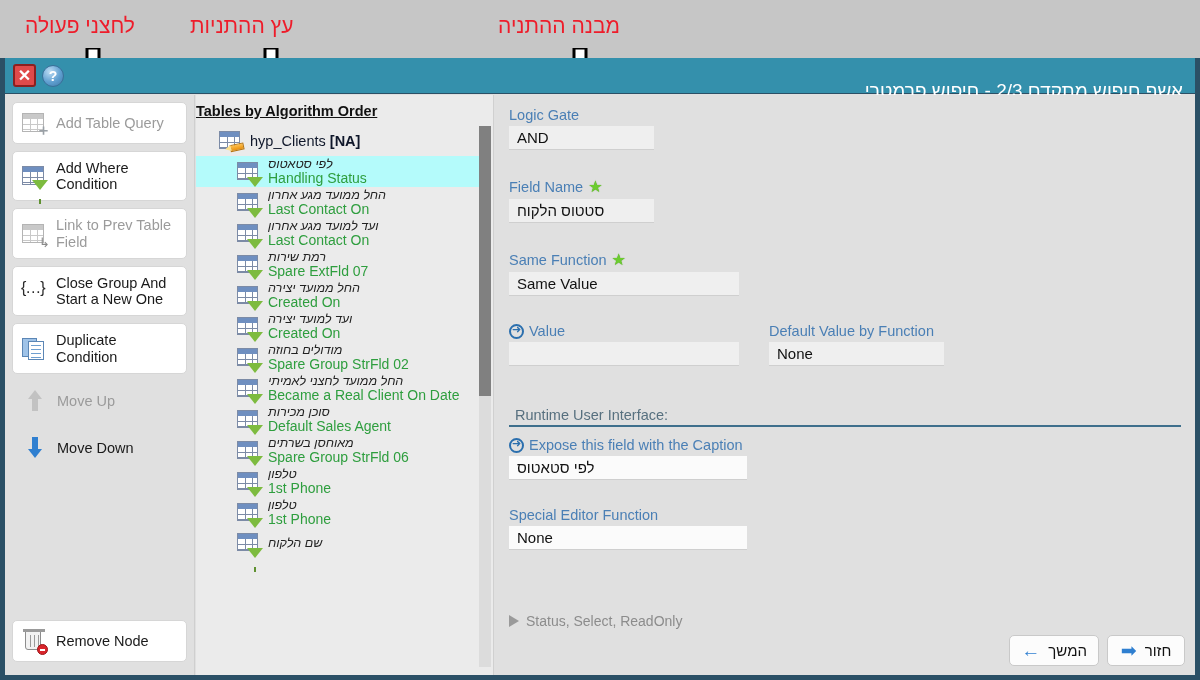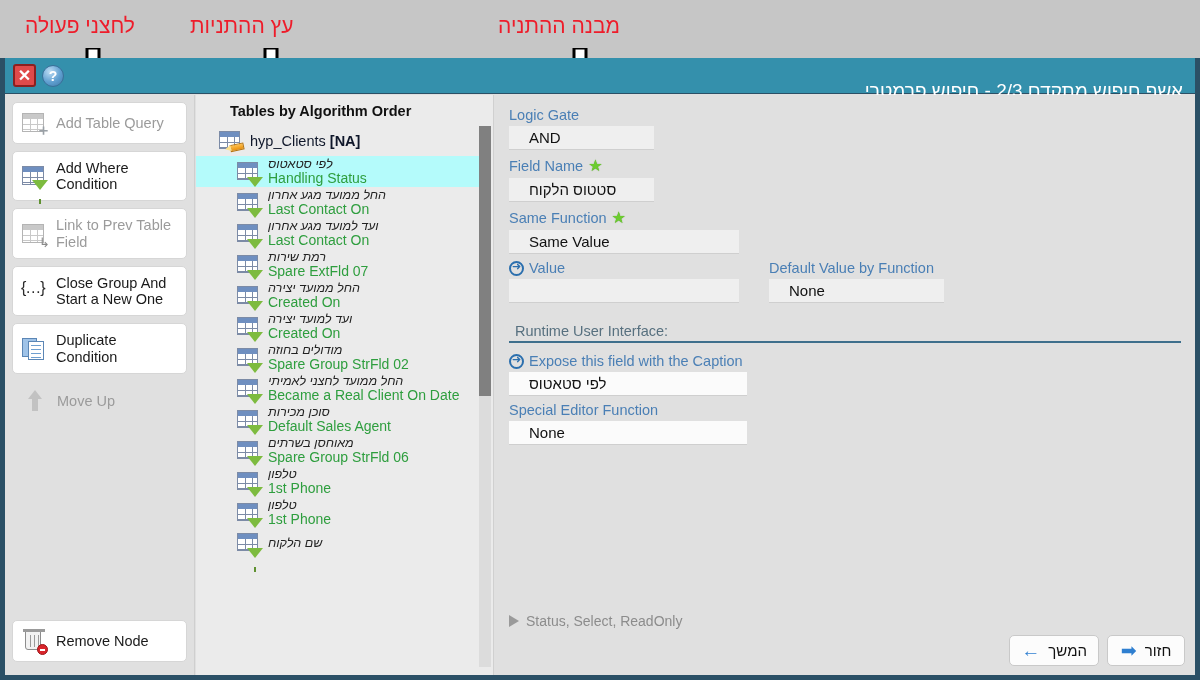--- a/index.html
+++ b/index.html
@@ -107,23 +107,22 @@
   .g-trashdot { position:absolute; right:-1px; bottom:-2px; width:11px; height:11px; border-radius:50%;
                 background:#d9252b; border:1px solid #9e1418; }
   .g-trashdot::after { content:""; position:absolute; left:2px; top:4px; width:5px; height:1.5px; background:#fff; }
 
   
   .tree-panel {
     position:absolute; left:191px; top:0; width:298px; bottom:0;
     background:#ebebeb; border-right:1px solid #d0d0d0; overflow:hidden;
   }
   .tree-head {
-    font-size:14.5px; font-weight:bold; color:#111; 
+    font-size:14.5px; font-weight:bold; color:#111; text-decoration:underline;
     padding:8px 0 6px 0;
-    margin-left:34px;
   }
   .tree-list { position:absolute; left:0; right:14px; top:31px; bottom:8px; overflow:hidden; }
   .tree-row { display:flex; align-items:center; gap:6px; padding:2px 4px 2px 18px; }
   .tree-row.root { padding-left:20px; }
   .tree-row.child { padding-left:38px; }
   .tree-row.selected { background:#b4fbfb; }
   .root-label { font-size:14.5px; color:#0f172a; }
   .root-label b { font-weight:bold; }
   .two-line { display:flex; flex-direction:column; line-height:1.02; }
   .heb { font-size:12.5px; color:#222; font-style:italic; direction:rtl; text-align:left; }
@@ -139,22 +138,22 @@
             border-right:6px solid #ffe08a; }
   .scrollbar { position:absolute; right:2px; top:31px; width:12px; bottom:8px; background:#dcdcdc; }
   .scroll-thumb { position:absolute; left:0; right:0; top:0; height:270px; background:#808080; }
 
   
   .form-panel { position:absolute; left:490px; right:0; top:0; bottom:0; background:#e0e0e0; padding:12px 14px; }
   .f-label { color:#4a7fb5; font-size:14.5px; margin:0 0 3px 0; display:flex; align-items:center; gap:5px; }
   .f-label.req::after { content:"★"; color:#6ccc2f; font-size:16px; text-shadow:0 0 1px #3d8a12; }
   .f-input {
     background:#efefef; border:none; border-bottom:1px solid #cfcfcf;
-    height:24px; line-height:24px; font-size:15px; color:#111; padding:0 20px;
-    margin-bottom:6px;
+    height:24px; line-height:24px; font-size:15px; color:#111; padding:0 8px;
+    margin-bottom:27px;
   }
   .f-input.white { background:#fbfbfb; }
   .w145 { width:145px; } .w230 { width:230px; } .w175 { width:175px; }
   .row2 { display:flex; gap:30px; }
   .arrow-circ {
     display:inline-block; width:15px; height:15px; border-radius:50%;
     border:2px solid #2b6fae; position:relative; flex:0 0 15px;
   }
   .arrow-circ::after { content:"➜"; position:absolute; left:1px; top:-4px; font-size:11px; color:#2b6fae; line-height:15px; }
   .section-title { color:#57707f; font-size:14.5px; margin:14px 0 2px 6px; }
@@ -265,20 +264,26 @@
         <span class="act-label">Duplicate Condition</span>
       </div>
 
       <div class="act-btn plain disabled">
         <span class="act-ico">
             <span class="g-up"></span>
           </span>
         <span class="act-label">Move Up</span>
       </div>
 
+      <div class="act-btn plain">
+        <span class="act-ico">
+            <span class="g-down"></span>
+          </span>
+        <span class="act-label">Move Down</span>
+      </div>
 
       <div class="remove-wrap">
         <div class="act-btn" style="margin:0">
           <span class="act-ico">
             <span class="g-trash">
                 <i style="left:4px"></i>
                 <i style="left:8px"></i>
                 <i style="left:12px"></i>
               </span>
             <span class="g-trashdot"></span>

